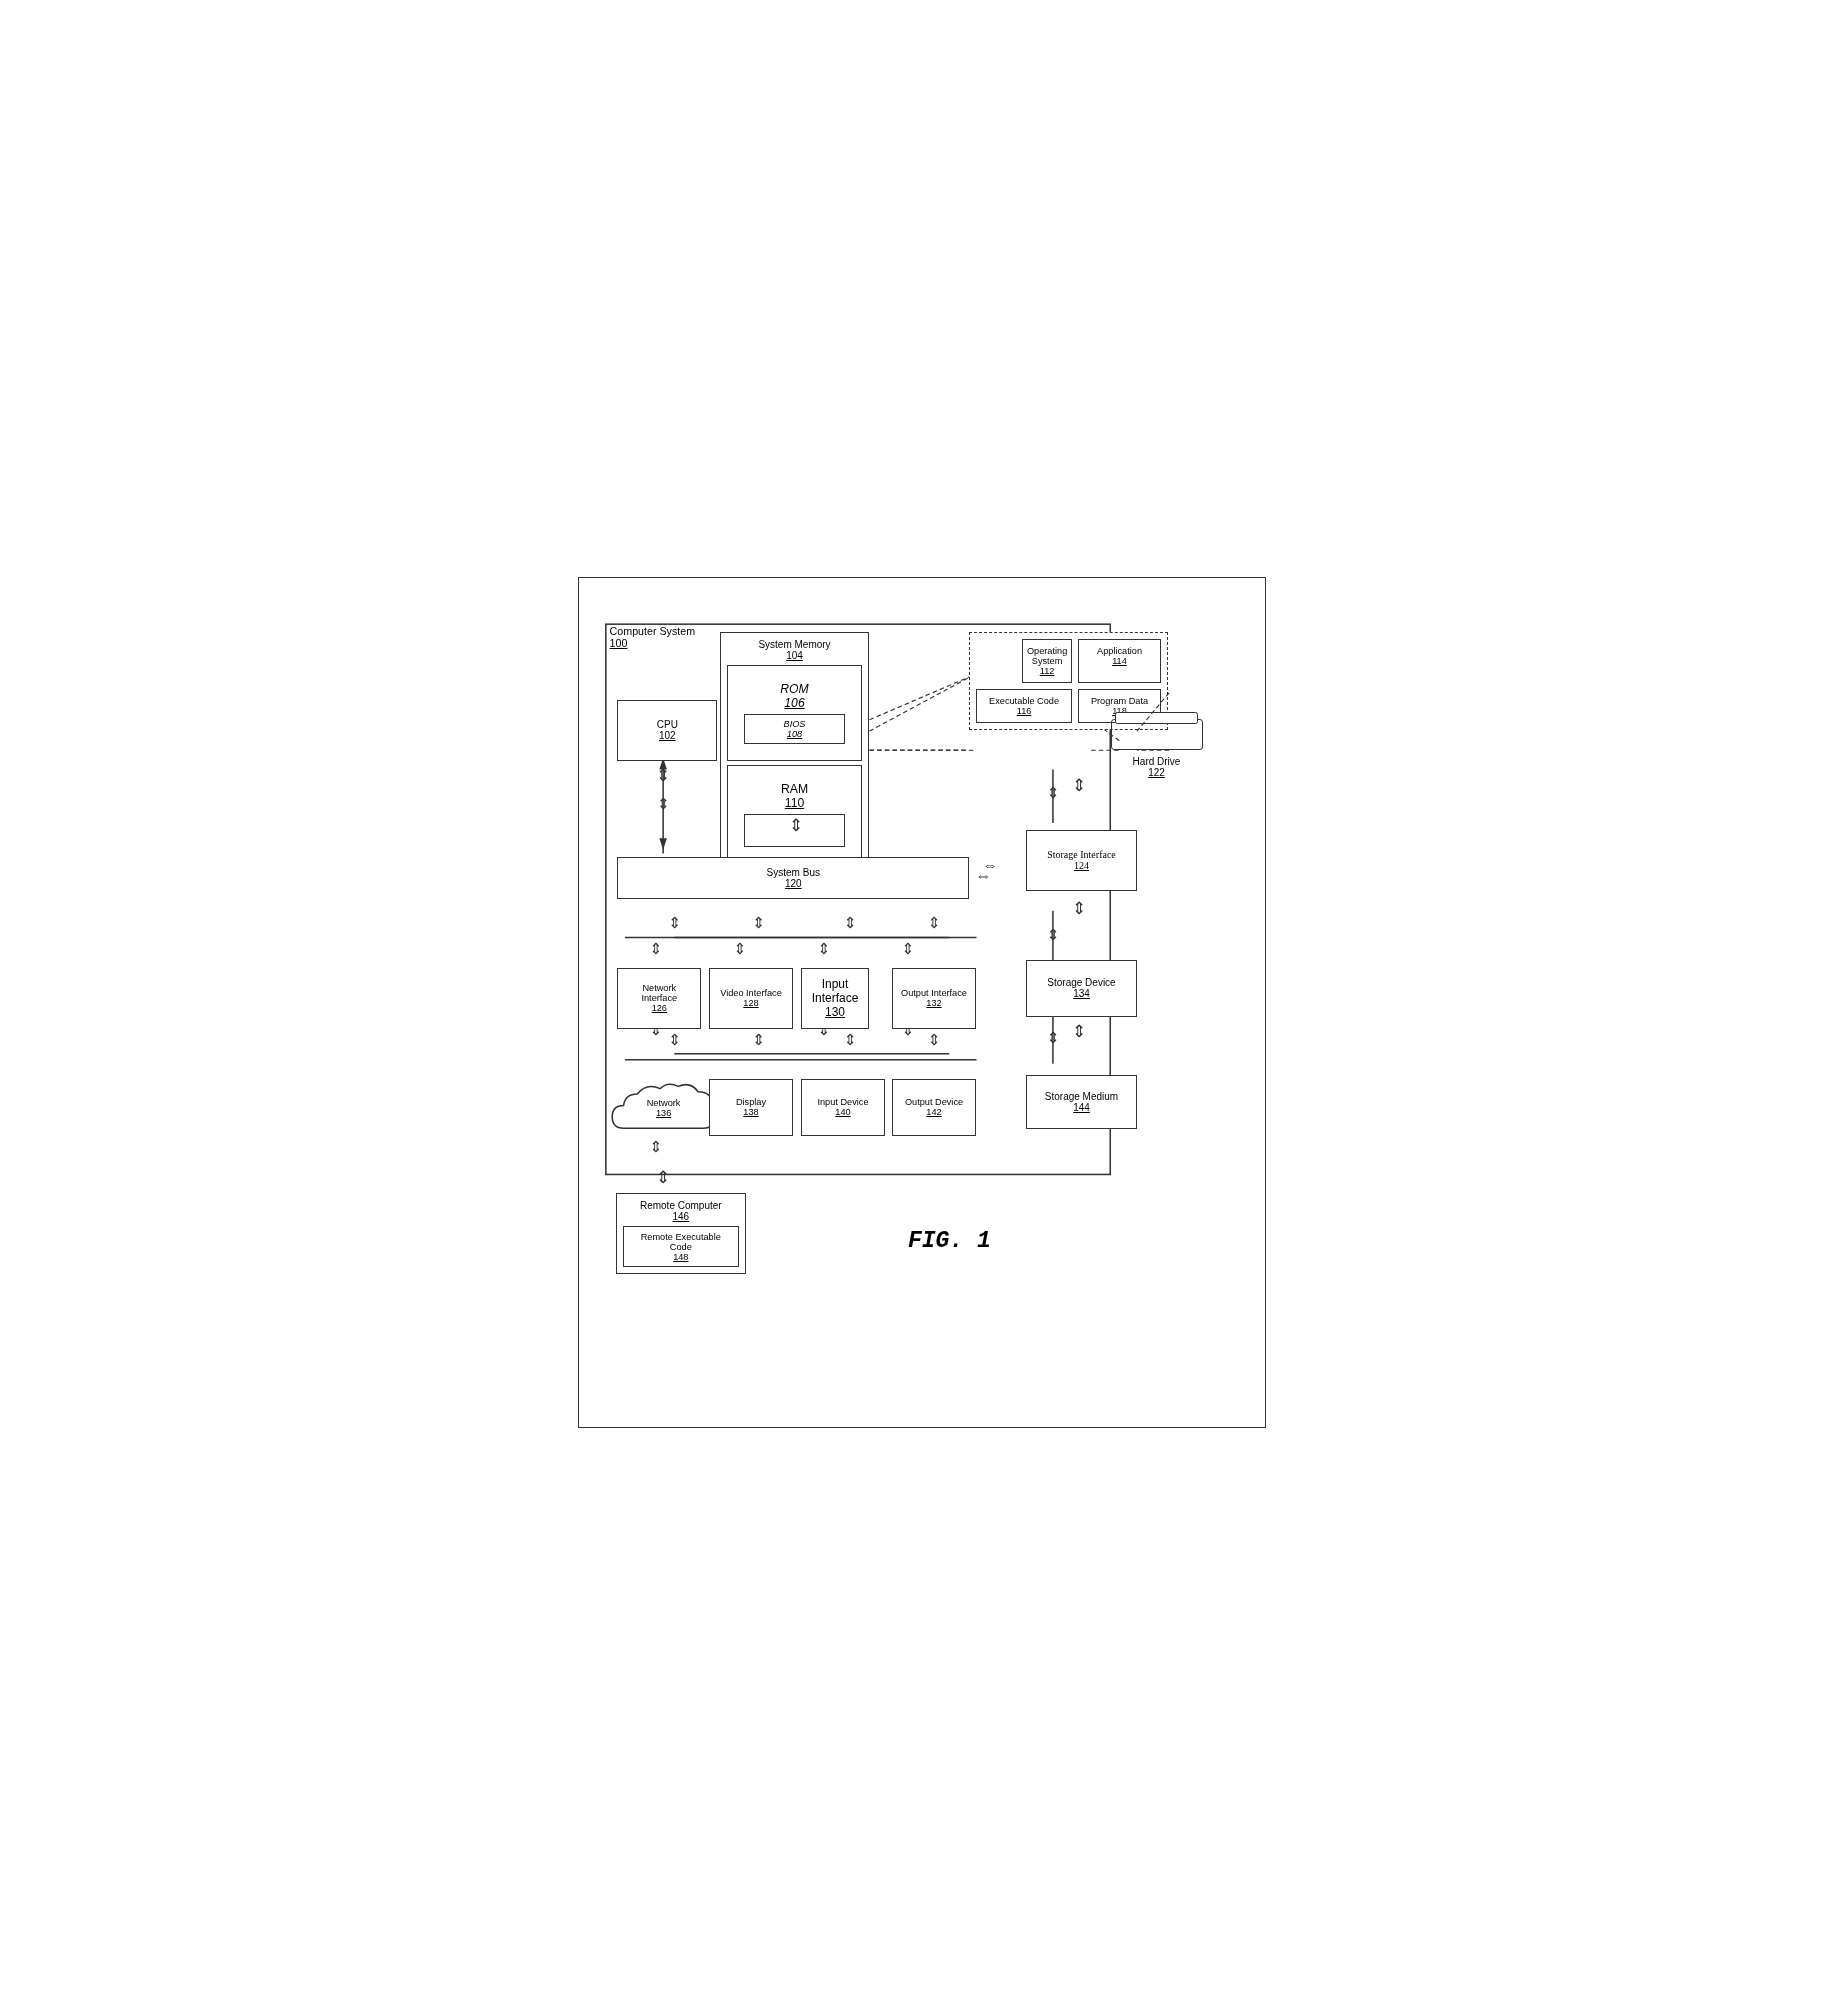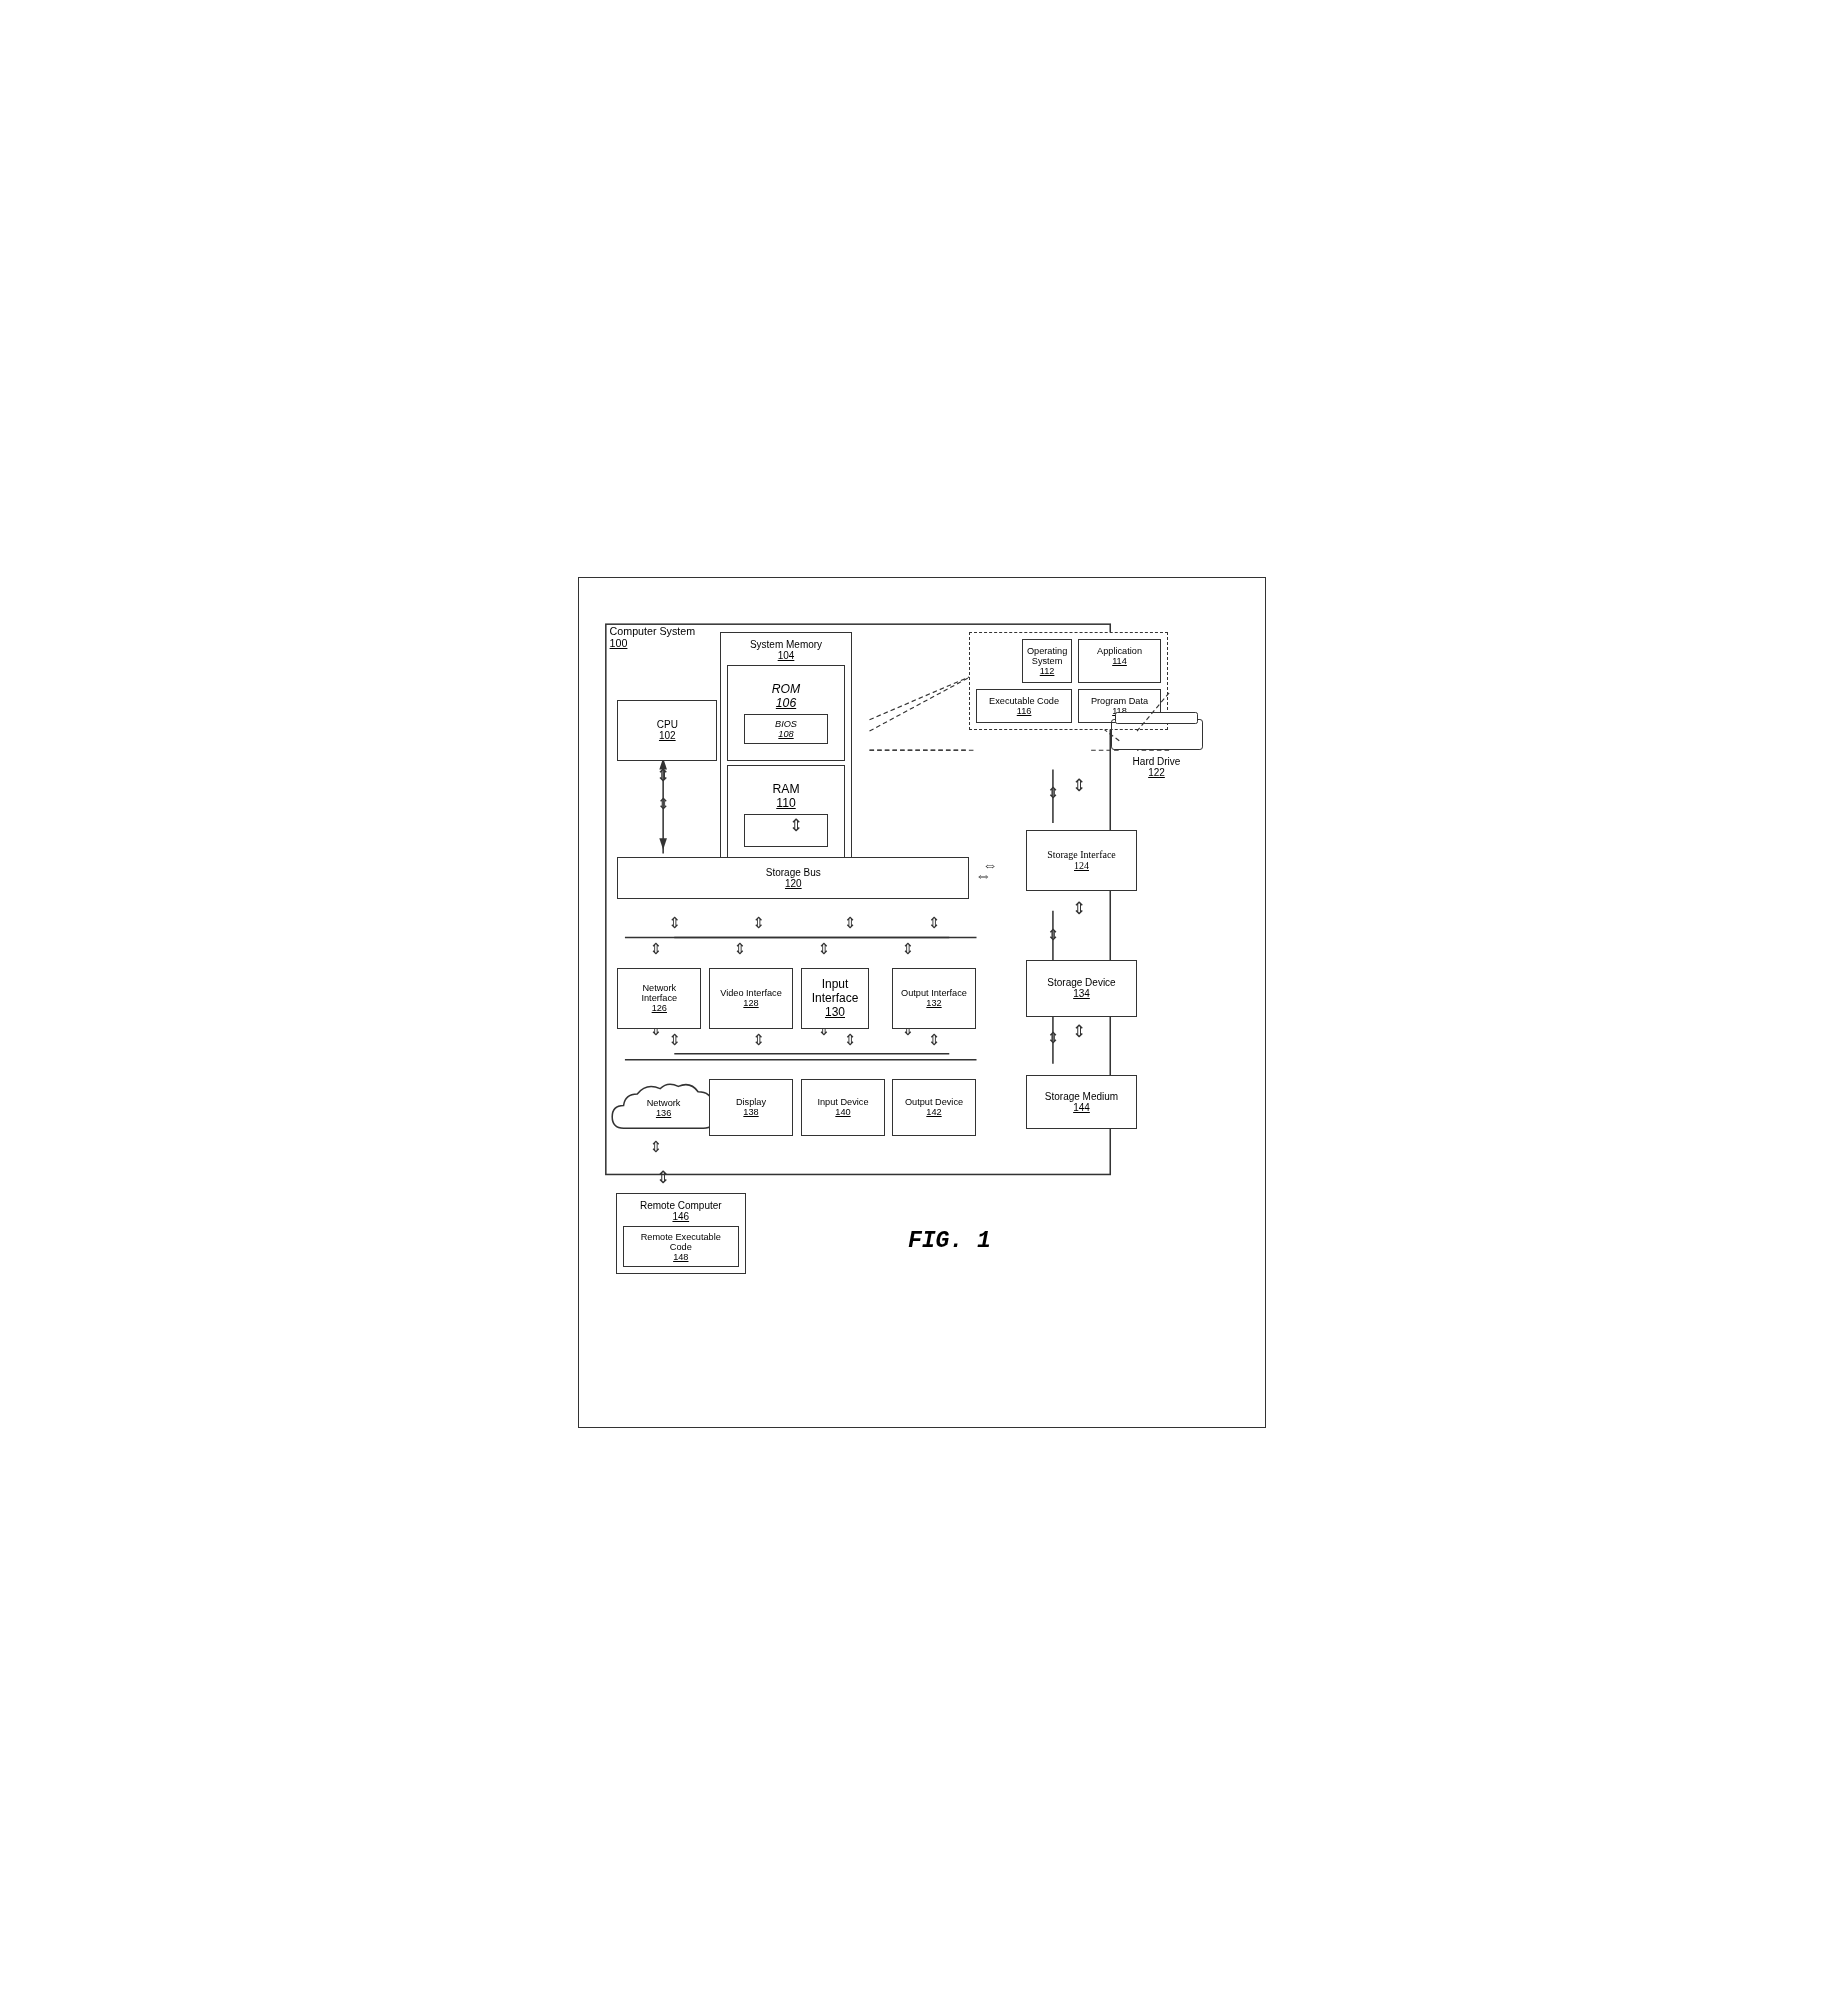--- a/index.html
+++ b/index.html
@@ -107,21 +107,21 @@
     <div style="position:absolute;top:24.5px;left:7.6px;font-size:10.7px;">
       <span>Computer System</span><br>
       <span style="text-decoration:underline;">100</span>
     </div>
 
     <div class="node" style="left:15.3px;top:99px;width:100px;height:61px;">
       <span class="label">CPU</span>
       <span class="num">102</span>
     </div>
 
-    <div style="position:absolute;left:118px;top:31px;width:132px;border:1.5px solid #333;background:#fff;padding:6.1px;">
+    <div style="position:absolute;left:118px;top:31px;width:149px;border:1.5px solid #333;background:#fff;padding:6.1px;">
       <div style="text-align:center;font-size:10px;margin-bottom:4.6px;">
         <span>System Memory</span><br>
         <span style="text-decoration:underline;">104</span>
       </div>
 
       <div style="border:1.5px solid #333;padding:16px;margin-bottom:4.6px;text-align:center;font-style:italic;">
         <span>ROM</span><br>
         <span style="text-decoration:underline;">106</span>
         
         <div style="border:1.5px solid #333;padding:3.8px;margin-top:3.8px;text-align:center;font-size:9.2px;">
@@ -168,21 +168,21 @@
       <div style="width:92px;height:31px;border:1.5px solid #333;border-radius:3.1px;margin:0 auto 1.5px auto;position:relative;">
         <div style="position:absolute;top:-7.6px;left:3.8px;right:3.8px;height:12.2px;border:1.5px solid #333;border-radius:2.3px;background:#fff;"></div>
       </div>
       <div style="font-size:10px;margin-top:6.1px;">
         <span>Hard Drive</span><br>
         <span style="text-decoration:underline;">122</span>
       </div>
     </div>
 
     <div class="node" style="left:15.3px;top:256px;width:352px;height:42px;">
-      <span class="label">Storage Bus</span>
+      <span class="label">System Bus</span>
       <span class="num">120</span>
     </div>
 
     <div class="node" style="left:424px;top:229px;width:111px;height:61px;font-family:Liberation Serif, serif;">
       <span class="label">Storage Interface</span>
       <span class="num">124</span>
     </div>
 
     <div class="node" style="left:15.3px;top:367px;width:84px;height:61px;font-size:9.2px;">
       <span>Network Interface</span>

